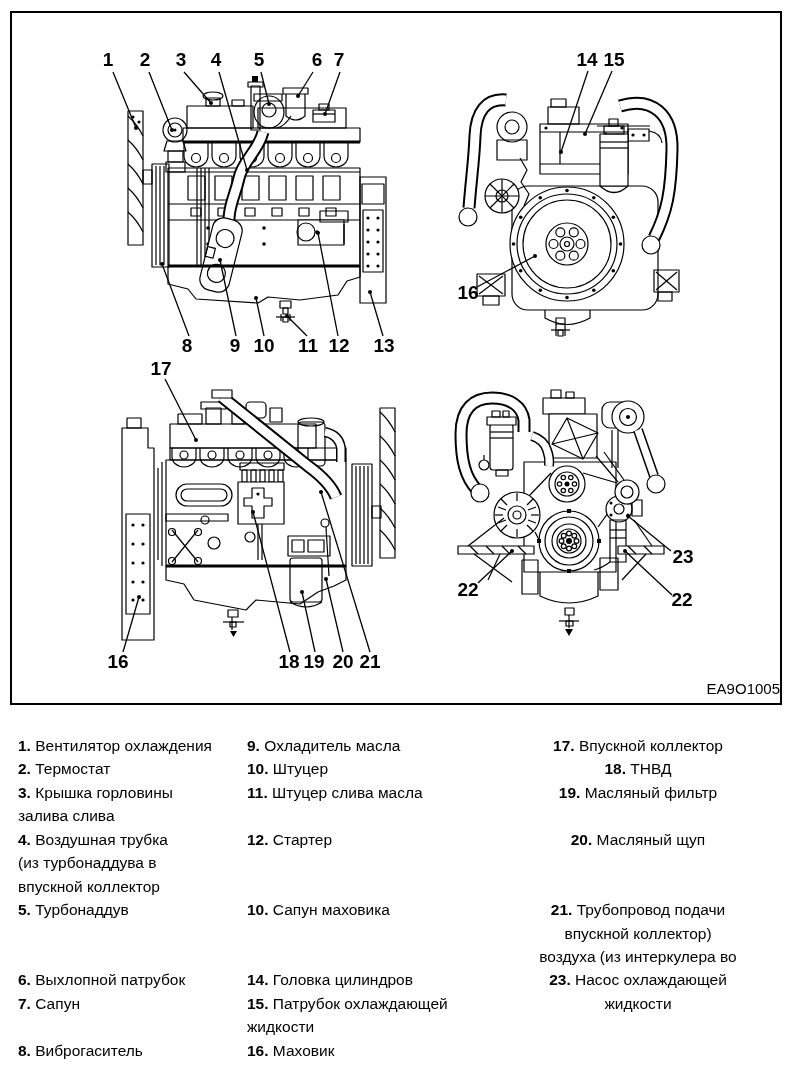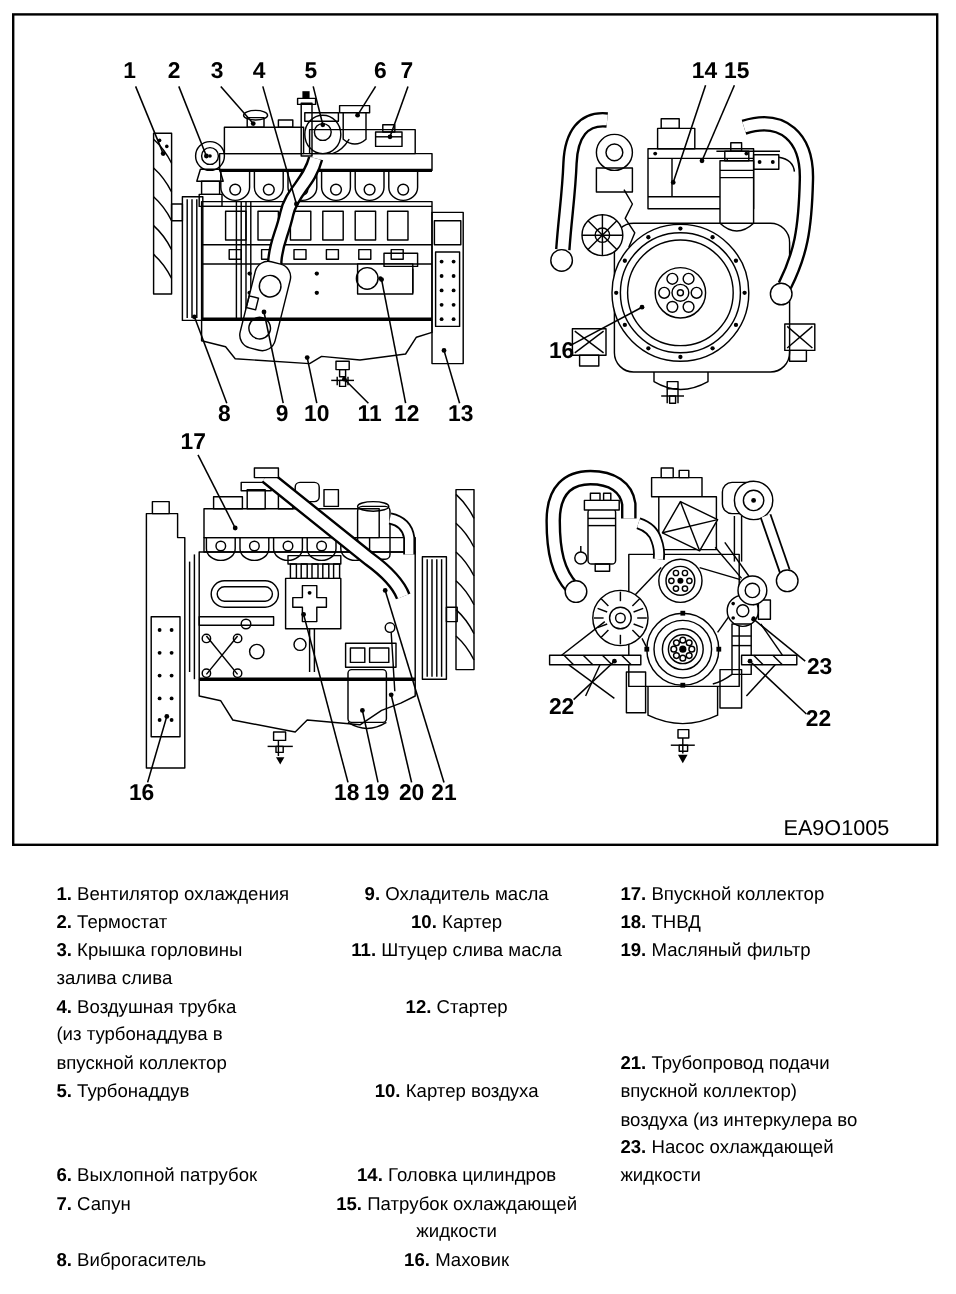--- a/index.html
+++ b/index.html
@@ -9,27 +9,27 @@
   svg *{stroke:#000;fill:none;stroke-width:1.2;stroke-linejoin:round;}
   svg .w{fill:#fff;}
   svg .dot{fill:#000;stroke:none;}
   svg .bold{stroke-width:2.8;}
   svg .tb{stroke-width:13;}
   svg .tw{stroke:#fff;stroke-width:9;}
   svg .tb2{stroke-width:10;}
   svg .tw2{stroke:#fff;stroke-width:7;}
   svg .ld{stroke-width:1.3;}
   .cl{position:absolute;transform:translate(-50%,-50%);font-size:19px;font-weight:bold;white-space:nowrap;}
-  #figure-code{position:absolute;left:605px;top:680px;width:136px;text-align:right;font-size:18px;}
+  #figure-code{position:absolute;left:644px;top:680px;width:136px;text-align:right;font-size:15px;}
   .leg-col{position:absolute;top:734px;font-size:15.5px;}
-  .leg-line{height:23.45px;line-height:23.45px;white-space:nowrap;margin-left:29px;}
+  .leg-line{height:23.45px;line-height:23.45px;white-space:nowrap;}
   .leg-num{font-weight:bold;}
   #legend-column-0{left:18px;width:228px;}
-  #legend-column-1{left:247px;width:238px;text-align:center;}
-  #legend-column-2{left:488px;width:300px;}
+  #legend-column-1{left:247px;width:238px;}
+  #legend-column-2{left:488px;width:300px;text-align:center;}
 </style>
 </head>
 <body>
 
 <svg width="797" height="1078" viewBox="0 0 797 1078">
 
   <g>
     <g>
       <rect x="128" y="111" width="15" height="134"></rect>
       <path d="M128,116 q9,8 15,20"></path>
@@ -605,39 +605,40 @@
     <div class="leg-line"><span class="leg-num">5.</span><span> Турбонаддув</span></div>
     <div class="leg-line"><span class="leg-num"></span><span></span></div>
     <div class="leg-line"><span class="leg-num"></span><span></span></div>
     <div class="leg-line"><span class="leg-num">6.</span><span> Выхлопной патрубок</span></div>
     <div class="leg-line"><span class="leg-num">7.</span><span> Сапун</span></div>
     <div class="leg-line"><span class="leg-num"></span><span></span></div>
     <div class="leg-line"><span class="leg-num">8.</span><span> Виброгаситель</span></div>
   </div>
 <div class="leg-col" id="legend-column-1">
     <div class="leg-line"><span class="leg-num">9.</span><span> Охладитель масла</span></div>
-    <div class="leg-line"><span class="leg-num">10.</span><span> Картер</span></div>
+    <div class="leg-line"><span class="leg-num">10.</span><span> Штуцер</span></div>
     <div class="leg-line"><span class="leg-num">11.</span><span> Штуцер слива масла</span></div>
     <div class="leg-line"><span class="leg-num"></span><span></span></div>
     <div class="leg-line"><span class="leg-num">12.</span><span> Стартер</span></div>
     <div class="leg-line"><span class="leg-num"></span><span></span></div>
     <div class="leg-line"><span class="leg-num"></span><span></span></div>
-    <div class="leg-line"><span class="leg-num">10.</span><span> Картер воздуха</span></div>
+    <div class="leg-line"><span class="leg-num">10.</span><span> Сапун маховика</span></div>
     <div class="leg-line"><span class="leg-num"></span><span></span></div>
     <div class="leg-line"><span class="leg-num"></span><span></span></div>
     <div class="leg-line"><span class="leg-num">14.</span><span> Головка цилиндров</span></div>
     <div class="leg-line"><span class="leg-num">15.</span><span> Патрубок охлаждающей</span></div>
     <div class="leg-line"><span class="leg-num"></span><span>жидкости</span></div>
     <div class="leg-line"><span class="leg-num">16.</span><span> Маховик</span></div>
   </div>
 <div class="leg-col" id="legend-column-2">
     <div class="leg-line"><span class="leg-num">17.</span><span> Впускной коллектор</span></div>
     <div class="leg-line"><span class="leg-num">18.</span><span> ТНВД</span></div>
     <div class="leg-line"><span class="leg-num">19.</span><span> Масляный фильтр</span></div>
     <div class="leg-line"><span class="leg-num"></span><span></span></div>
+    <div class="leg-line"><span class="leg-num">20.</span><span> Масляный щуп</span></div>
     <div class="leg-line"><span class="leg-num"></span><span></span></div>
     <div class="leg-line"><span class="leg-num"></span><span></span></div>
     <div class="leg-line"><span class="leg-num">21.</span><span> Трубопровод подачи</span></div>
     <div class="leg-line"><span class="leg-num"></span><span>впускной коллектор)</span></div>
     <div class="leg-line"><span class="leg-num"></span><span>воздуха (из интеркулера во</span></div>
     <div class="leg-line"><span class="leg-num">23.</span><span> Насос охлаждающей</span></div>
     <div class="leg-line"><span class="leg-num"></span><span>жидкости</span></div>
     <div class="leg-line"><span class="leg-num"></span><span></span></div>
   </div>
 

